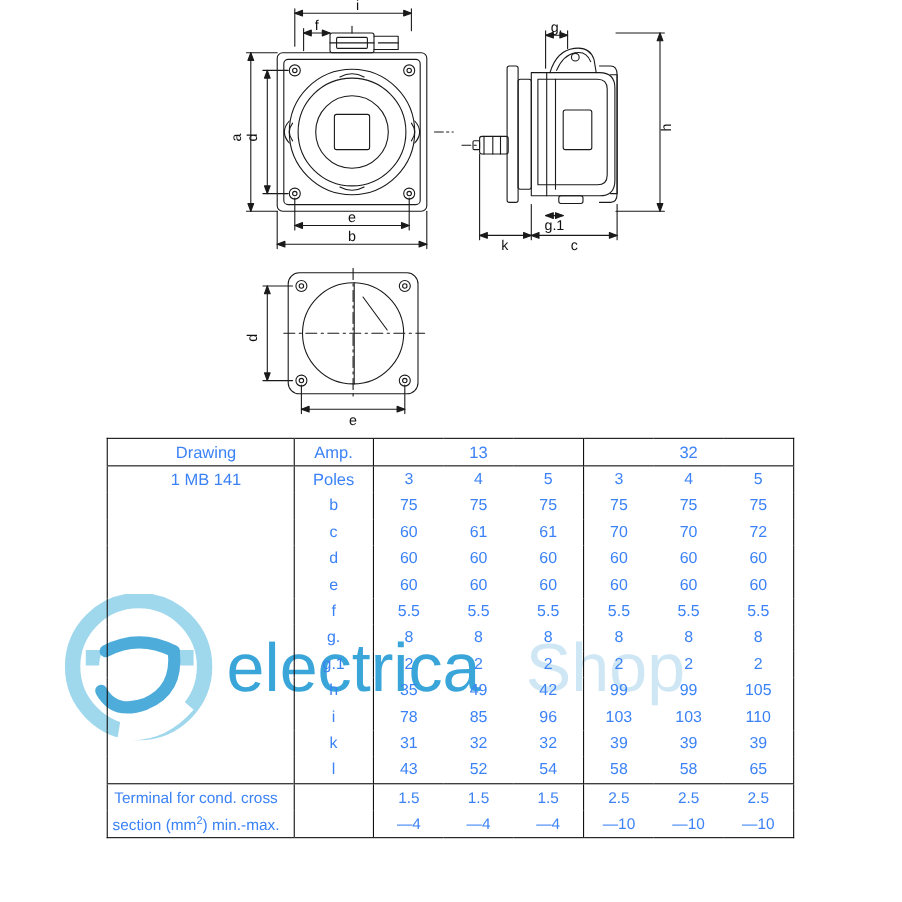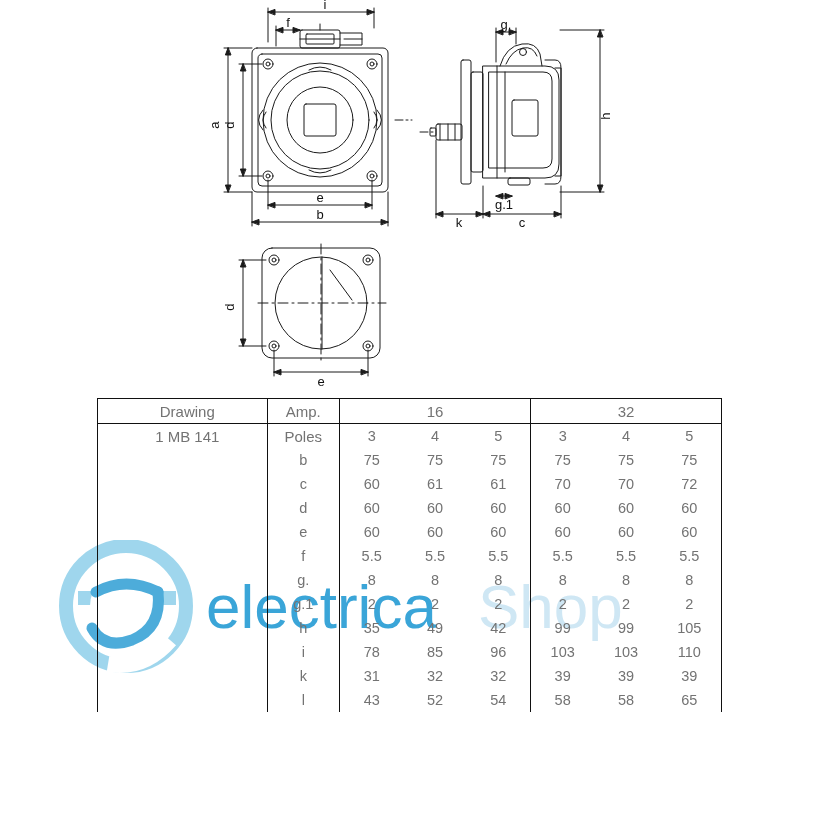--- a/index.html
+++ b/index.html
@@ -47,21 +47,21 @@
     position: absolute;
     left: 97px;
     top: 398px;
     width: 625px;
     z-index: 10;
   }
   table.spec {
     border-collapse: collapse;
     width: 625px;
     font-size: 14.5px;
-    color: #737373;
+    color: #3b82f6;
   }
   table.spec td, table.spec th {
     padding: 0;
     margin: 0;
     font-weight: normal;
     text-align: center;
     line-height: 1.0;
     height: 24px;
     vertical-align: middle;
   }
@@ -290,21 +290,21 @@
   </svg>
 </div>
 
 <div id="spec-table-wrap">
   <table class="spec">
     <tbody>
 
       <tr>
         <td class="firstcol cell-label bd-l bd-t">Drawing</td>
         <td class="dimcol hdr-strong bd-l bd-t">Amp.</td>
-        <td class="valcol hdr-strong bd-l bd-t" colspan="3">16</td>
+        <td class="valcol hdr-strong bd-l bd-t" colspan="3">13</td>
         <td class="valcol hdr-strong bd-l bd-t bd-r" colspan="3">32</td>
       </tr>
 
       <tr>
         <td class="firstcol cell-label bd-l bd-t">1 MB 141</td>
         <td class="dimcol hdr-strong bd-l bd-t">Poles</td>
         <td class="valcol bd-l bd-t">3</td>
         <td class="valcol bd-t">4</td>
         <td class="valcol bd-t">5</td>
         <td class="valcol bd-l bd-t">3</td>
@@ -427,16 +427,38 @@
         <td class="firstcol bd-l"></td>
         <td class="dimcol bd-l">l</td>
         <td class="valcol bd-l">43</td>
         <td class="valcol">52</td>
         <td class="valcol">54</td>
         <td class="valcol bd-l">58</td>
         <td class="valcol">58</td>
         <td class="valcol bd-r">65</td>
       </tr>
 
-
+      <tr class="row-terminal">
+        <td class="firstcol terminal-label bd-l bd-t">Terminal for cond. cross</td>
+        <td class="dimcol bd-l bd-t"></td>
+        <td class="valcol bd-l bd-t">1.5</td>
+        <td class="valcol bd-t">1.5</td>
+        <td class="valcol bd-t">1.5</td>
+        <td class="valcol bd-l bd-t">2.5</td>
+        <td class="valcol bd-t">2.5</td>
+        <td class="valcol bd-t bd-r">2.5</td>
+      </tr>
+
+      <tr class="row-terminal">
+        <td class="firstcol terminal-label bd-l bd-b">
+          <span>section (mm</span><span class="sup">2</span><span>) min.-max.</span>
+        </td>
+        <td class="dimcol bd-l bd-b"></td>
+        <td class="valcol bd-l bd-b">—4</td>
+        <td class="valcol bd-b">—4</td>
+        <td class="valcol bd-b">—4</td>
+        <td class="valcol bd-l bd-b">—10</td>
+        <td class="valcol bd-b">—10</td>
+        <td class="valcol bd-b bd-r">—10</td>
+      </tr>
     </tbody>
   </table>
 </div>
 
 </body></html>

